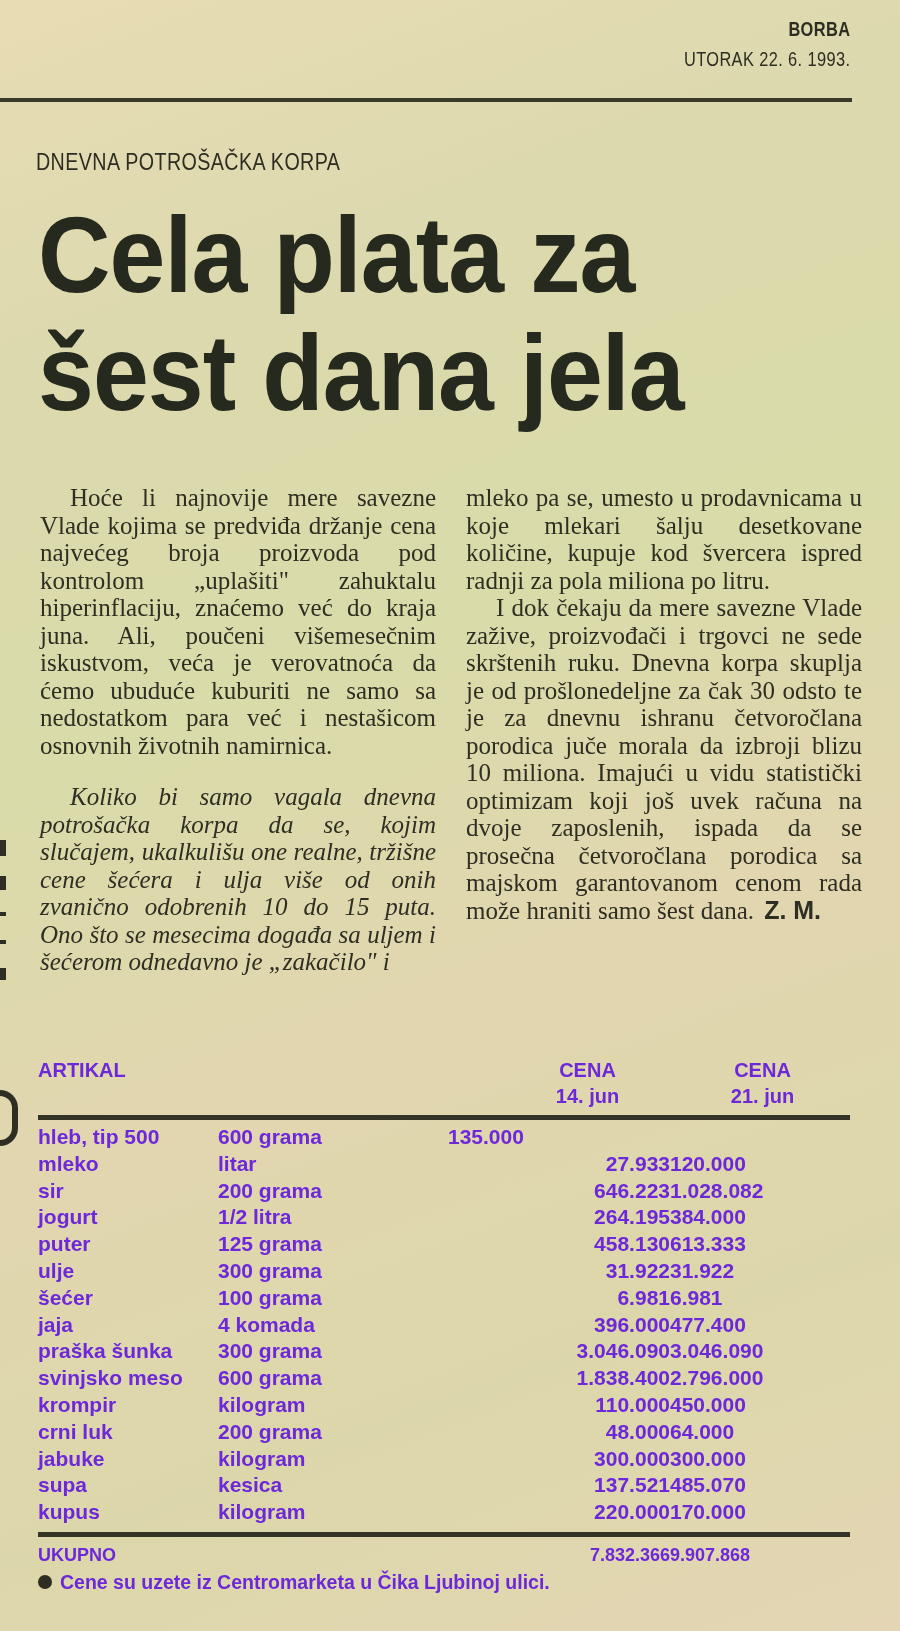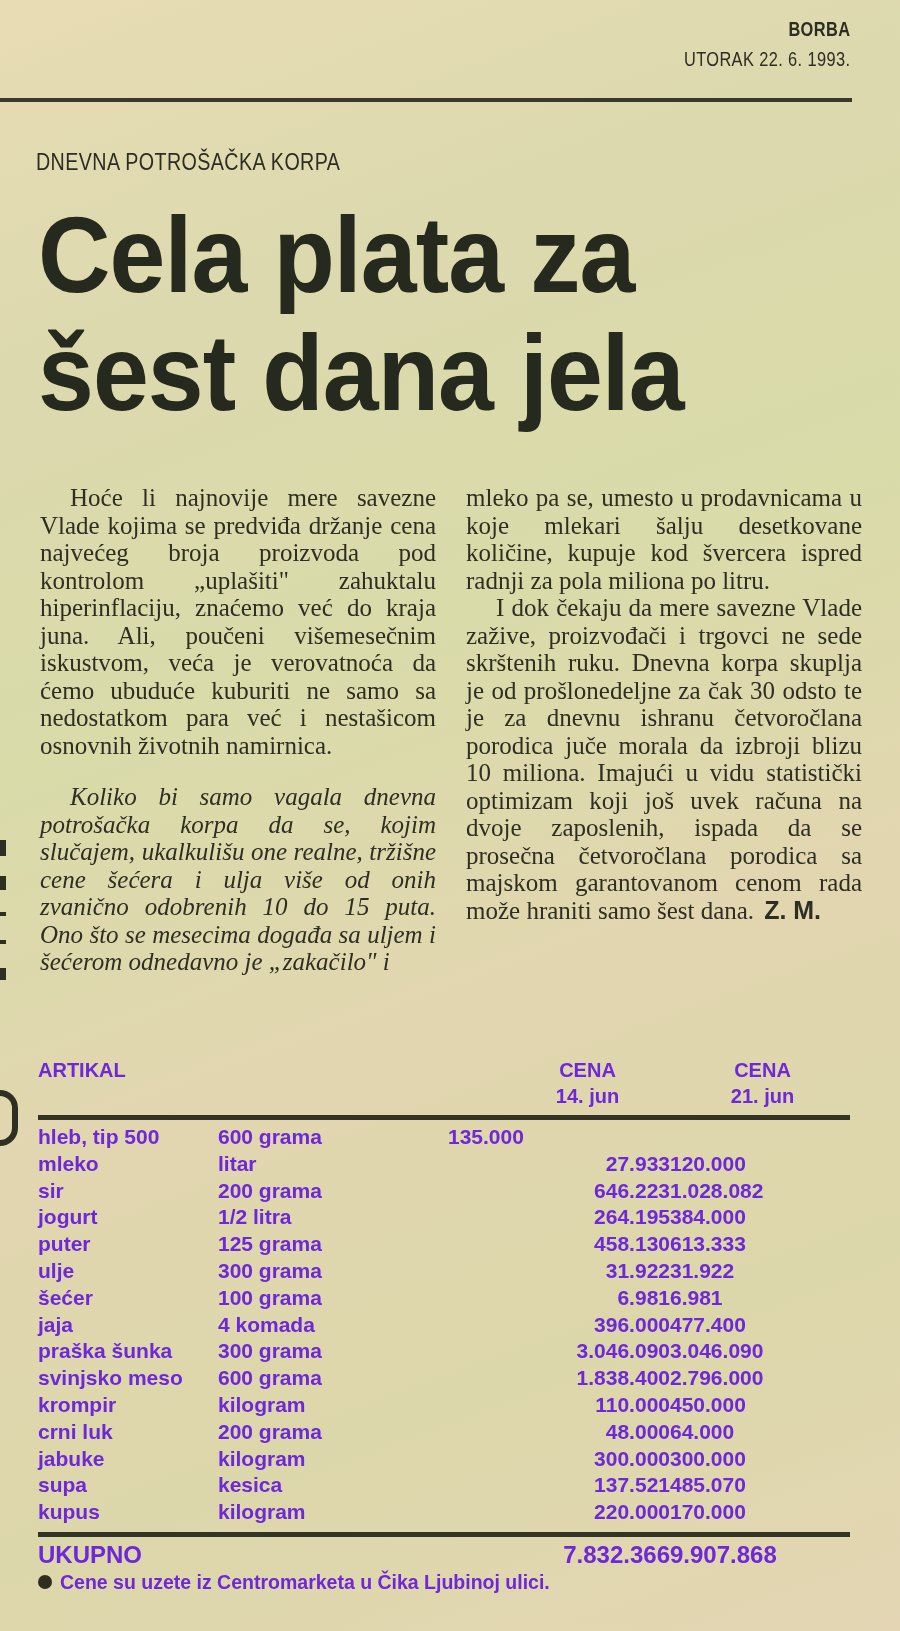--- a/index.html
+++ b/index.html
@@ -32,21 +32,21 @@
     font-family:"Liberation Sans", sans-serif; font-weight:bold; color:#6d28d9; }
   .thead { display:flex; font-size:20px; line-height:26px; height:58px; }
   .thead .c-art { flex:1; }
   .thead .c-p { width:175px; text-align:center; }
   .rule-mid { height:5px; background:#333326; margin:0 0 4px 0; }
   .row { display:flex; font-size:21px; line-height:26.8px; }
   .c-name { width:180px; }
   .c-unit { width:230px; text-align:left; }
   .c-p1 { width:222px; text-align:right; }
   .c-p2 { width:180px; text-align:left; }
-  .tot { display:flex; font-size:24px; line-height:28px; margin-top:0; }
+  .tot { display:flex; font-size:18px; line-height:28px; margin-top:0; }
   .tot .c-name { width:410px; }
   .note { font-size:19.5px; line-height:26px; }
   .bullet { display:inline-block; width:14px; height:14px; border-radius:50%; background:#2e2e22; margin-right:8px; vertical-align:0; }
   .marks { position:absolute; left:0; top:840px; width:10px; }
   .mk { position:absolute; left:0; width:6px; background:#2e2e22; }
   .bigc { position:absolute; left:0; top:1090px; width:12px; height:44px; border:6px solid #2e2e22; border-left:none; border-radius:0 24px 24px 0; }
 </style>
 </head>
 <body>
 

